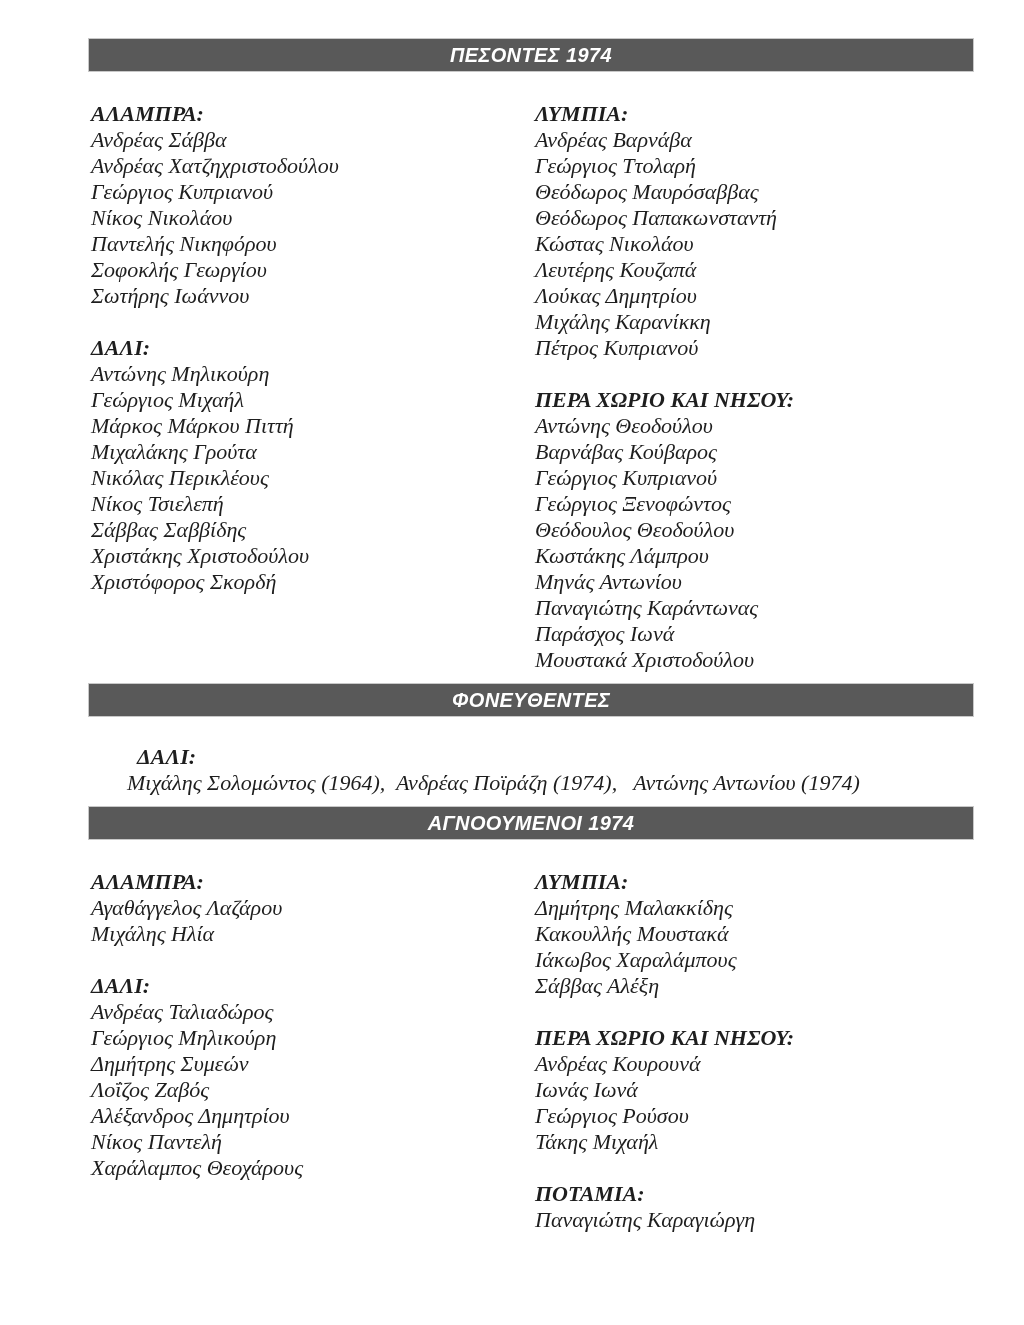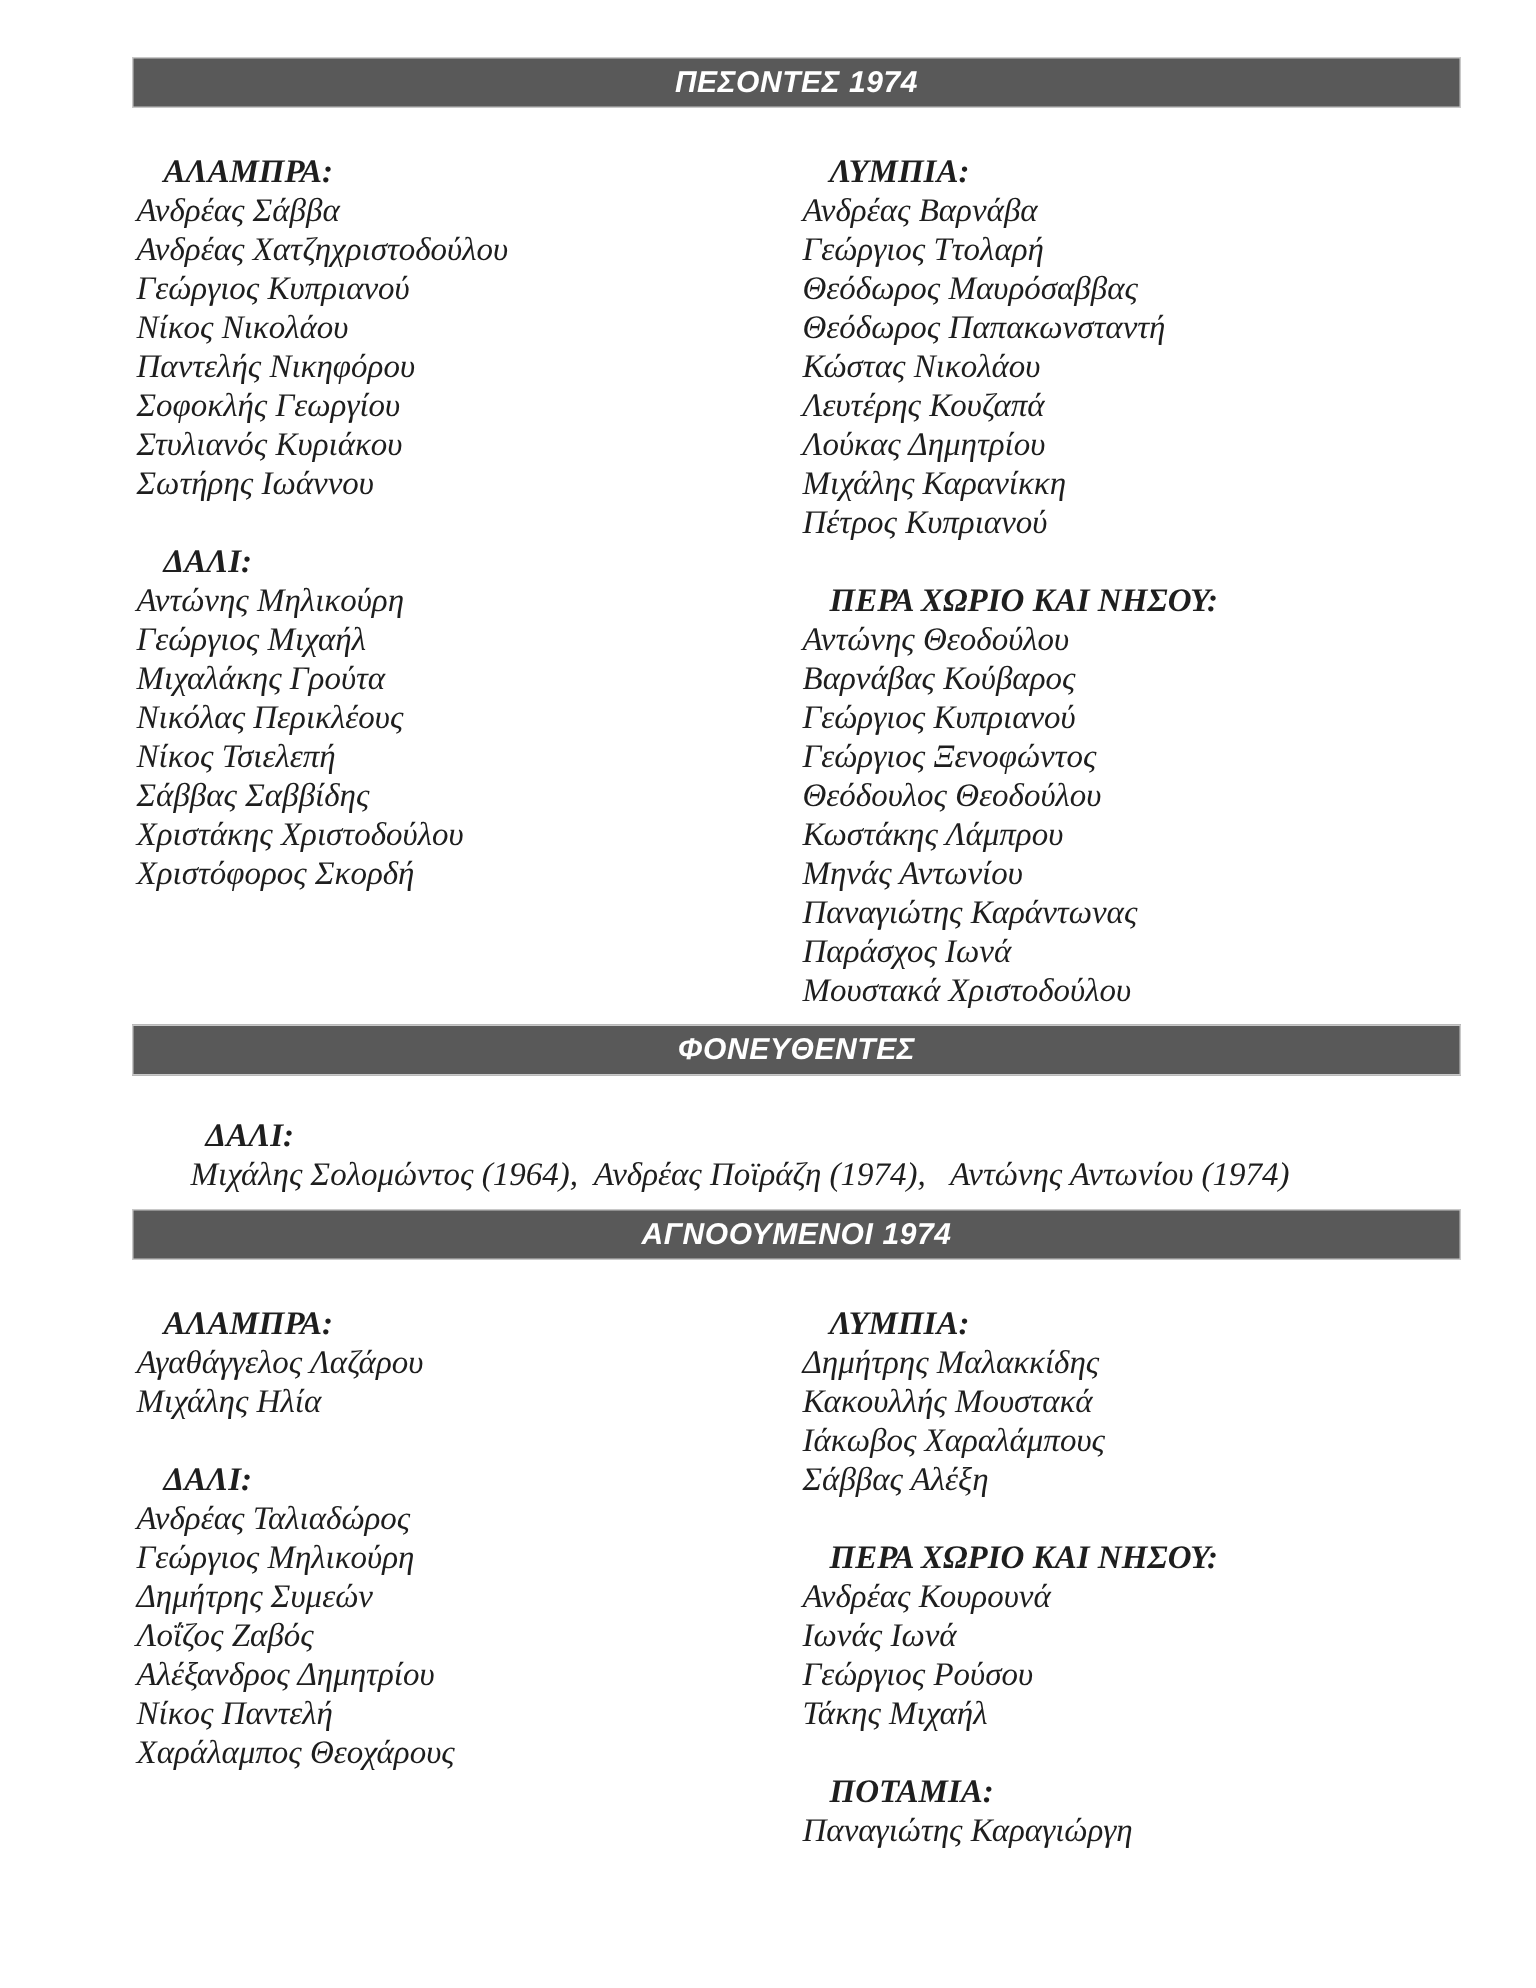--- a/index.html
+++ b/index.html
@@ -48,21 +48,21 @@
   }
   .col-right { flex: 1 1 auto; }
   .group + .group { margin-top: 26px; }
   .group-heading,
   .name-line {
     font-style: italic;
     font-size: 22px;
     line-height: 26px;
     white-space: pre-wrap;
   }
-  .group-heading { font-weight: bold; margin-left: 18px; }
+  .group-heading { font-weight: bold; }
   .bar-mid { margin-top: 10px; }
   .inline-group {
     margin-top: 27px;
     padding-left: 39px;
   }
   .inline-group .group-heading { margin-left: 10px; }
 </style>
 </head>
 <body>
 
@@ -75,27 +75,27 @@
   <div class="cols">
       <div class="col-left">
         <div class="group">
           <div class="group-heading">ΑΛΑΜΠΡΑ:</div>
           <div class="name-line">Ανδρέας Σάββα</div>
           <div class="name-line">Ανδρέας Χατζηχριστοδούλου</div>
           <div class="name-line">Γεώργιος Κυπριανού</div>
           <div class="name-line">Νίκος Νικολάου</div>
           <div class="name-line">Παντελής Νικηφόρου</div>
           <div class="name-line">Σοφοκλής Γεωργίου</div>
-          <div class="name-line">Στυλιανός Κυριάκου</div>
           <div class="name-line">Σωτήρης Ιωάννου</div>
         </div>
         <div class="group">
           <div class="group-heading">ΔΑΛΙ:</div>
           <div class="name-line">Αντώνης Μηλικούρη</div>
           <div class="name-line">Γεώργιος Μιχαήλ</div>
+          <div class="name-line">Μάρκος Μάρκου Πιττή</div>
           <div class="name-line">Μιχαλάκης Γρούτα</div>
           <div class="name-line">Νικόλας Περικλέους</div>
           <div class="name-line">Νίκος Τσιελεπή</div>
           <div class="name-line">Σάββας Σαββίδης</div>
           <div class="name-line">Χριστάκης Χριστοδούλου</div>
           <div class="name-line">Χριστόφορος Σκορδή</div>
         </div>
       </div>
       <div class="col-right">
         <div class="group">

